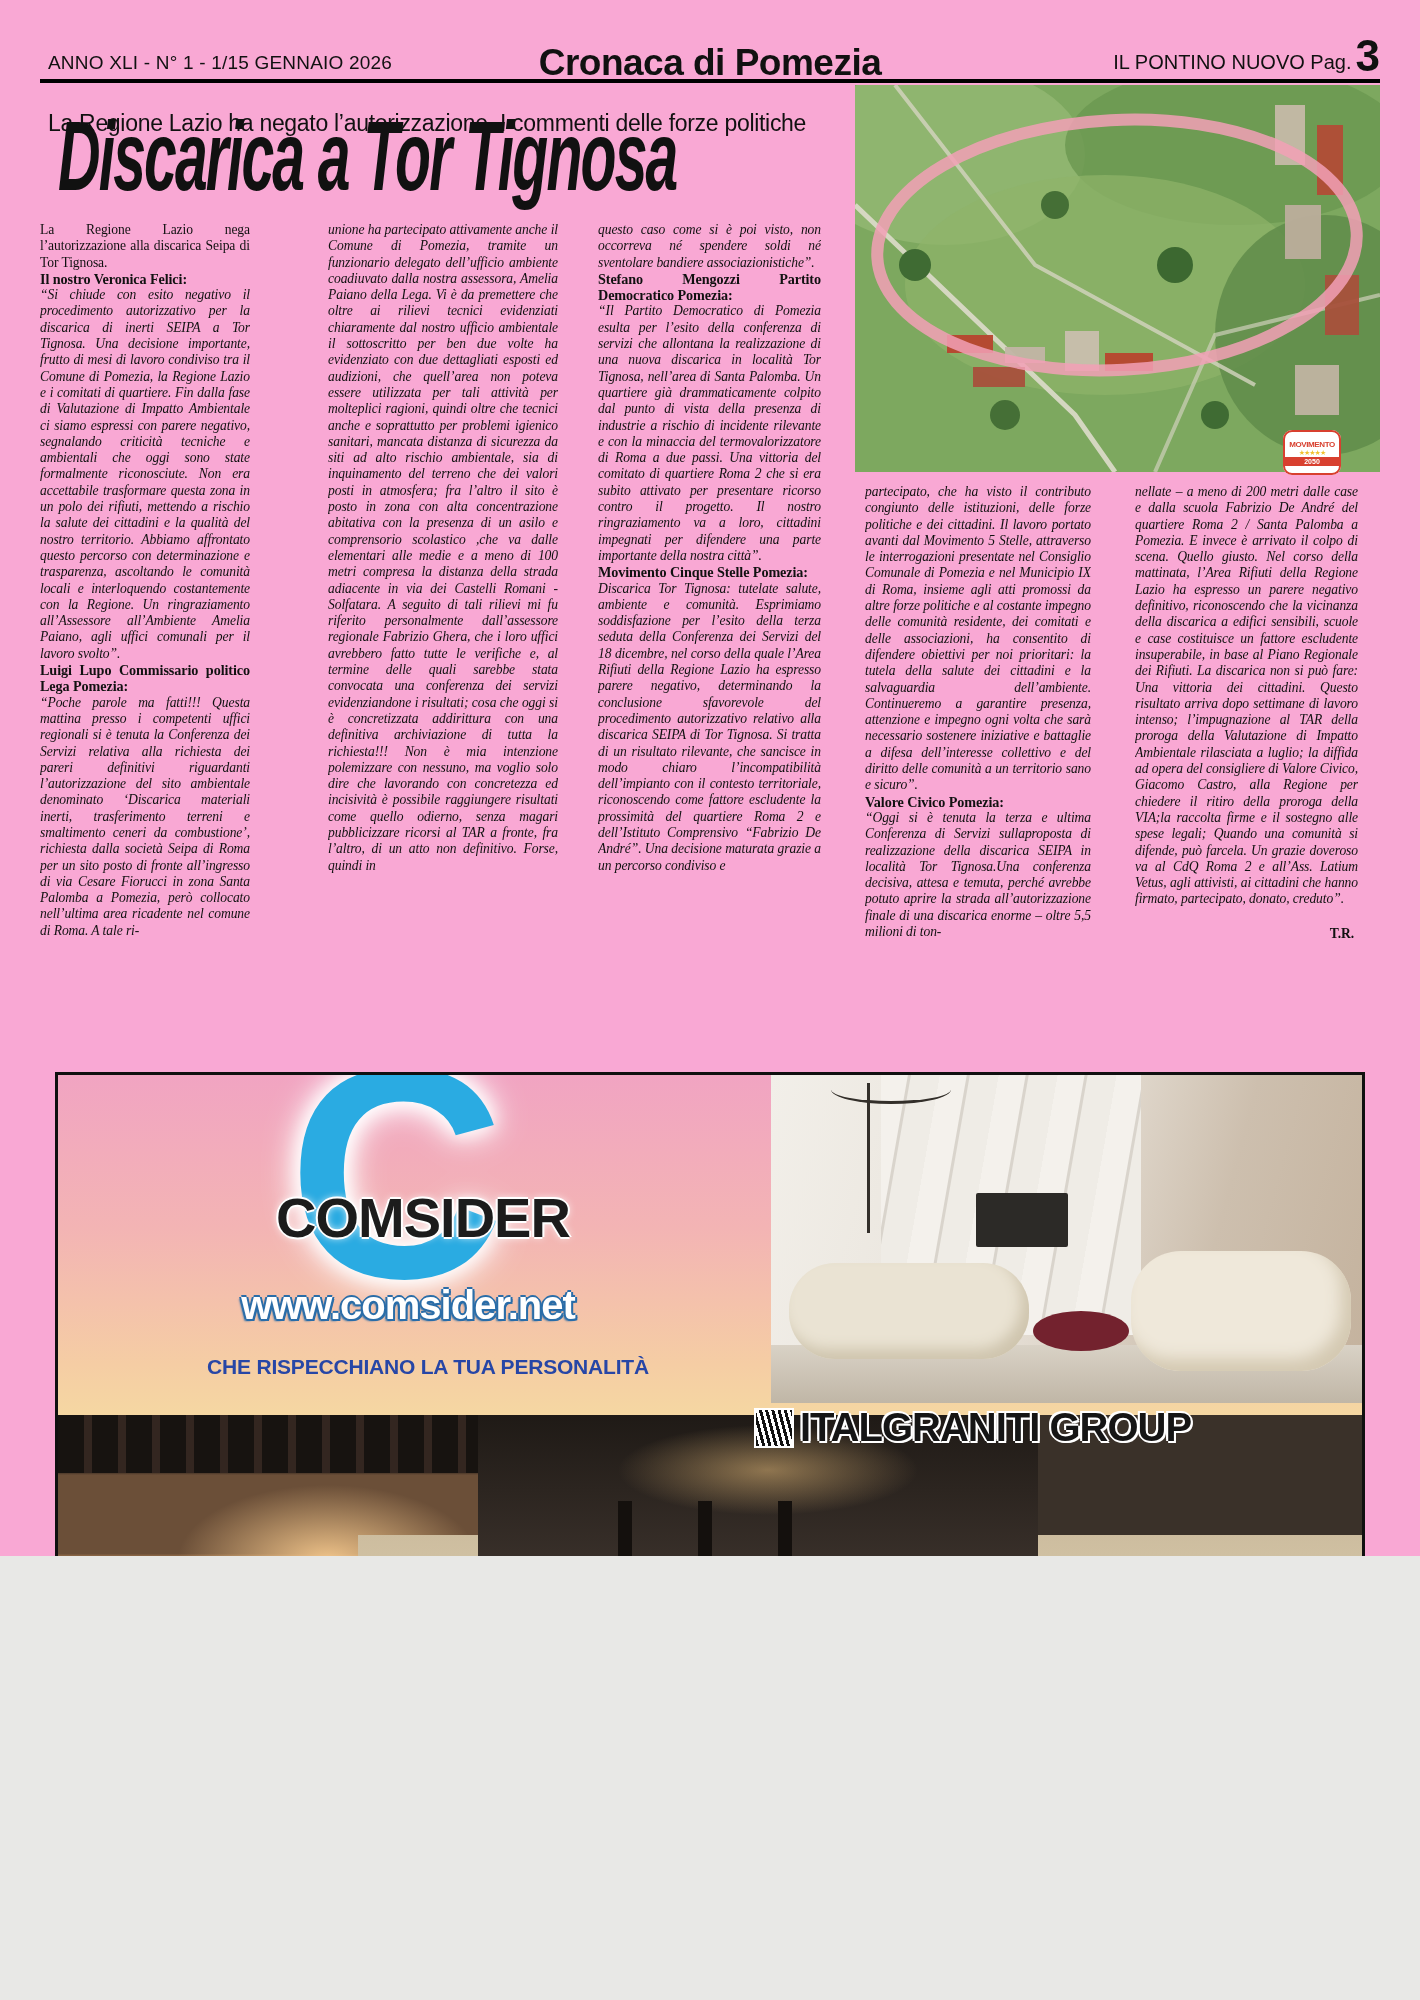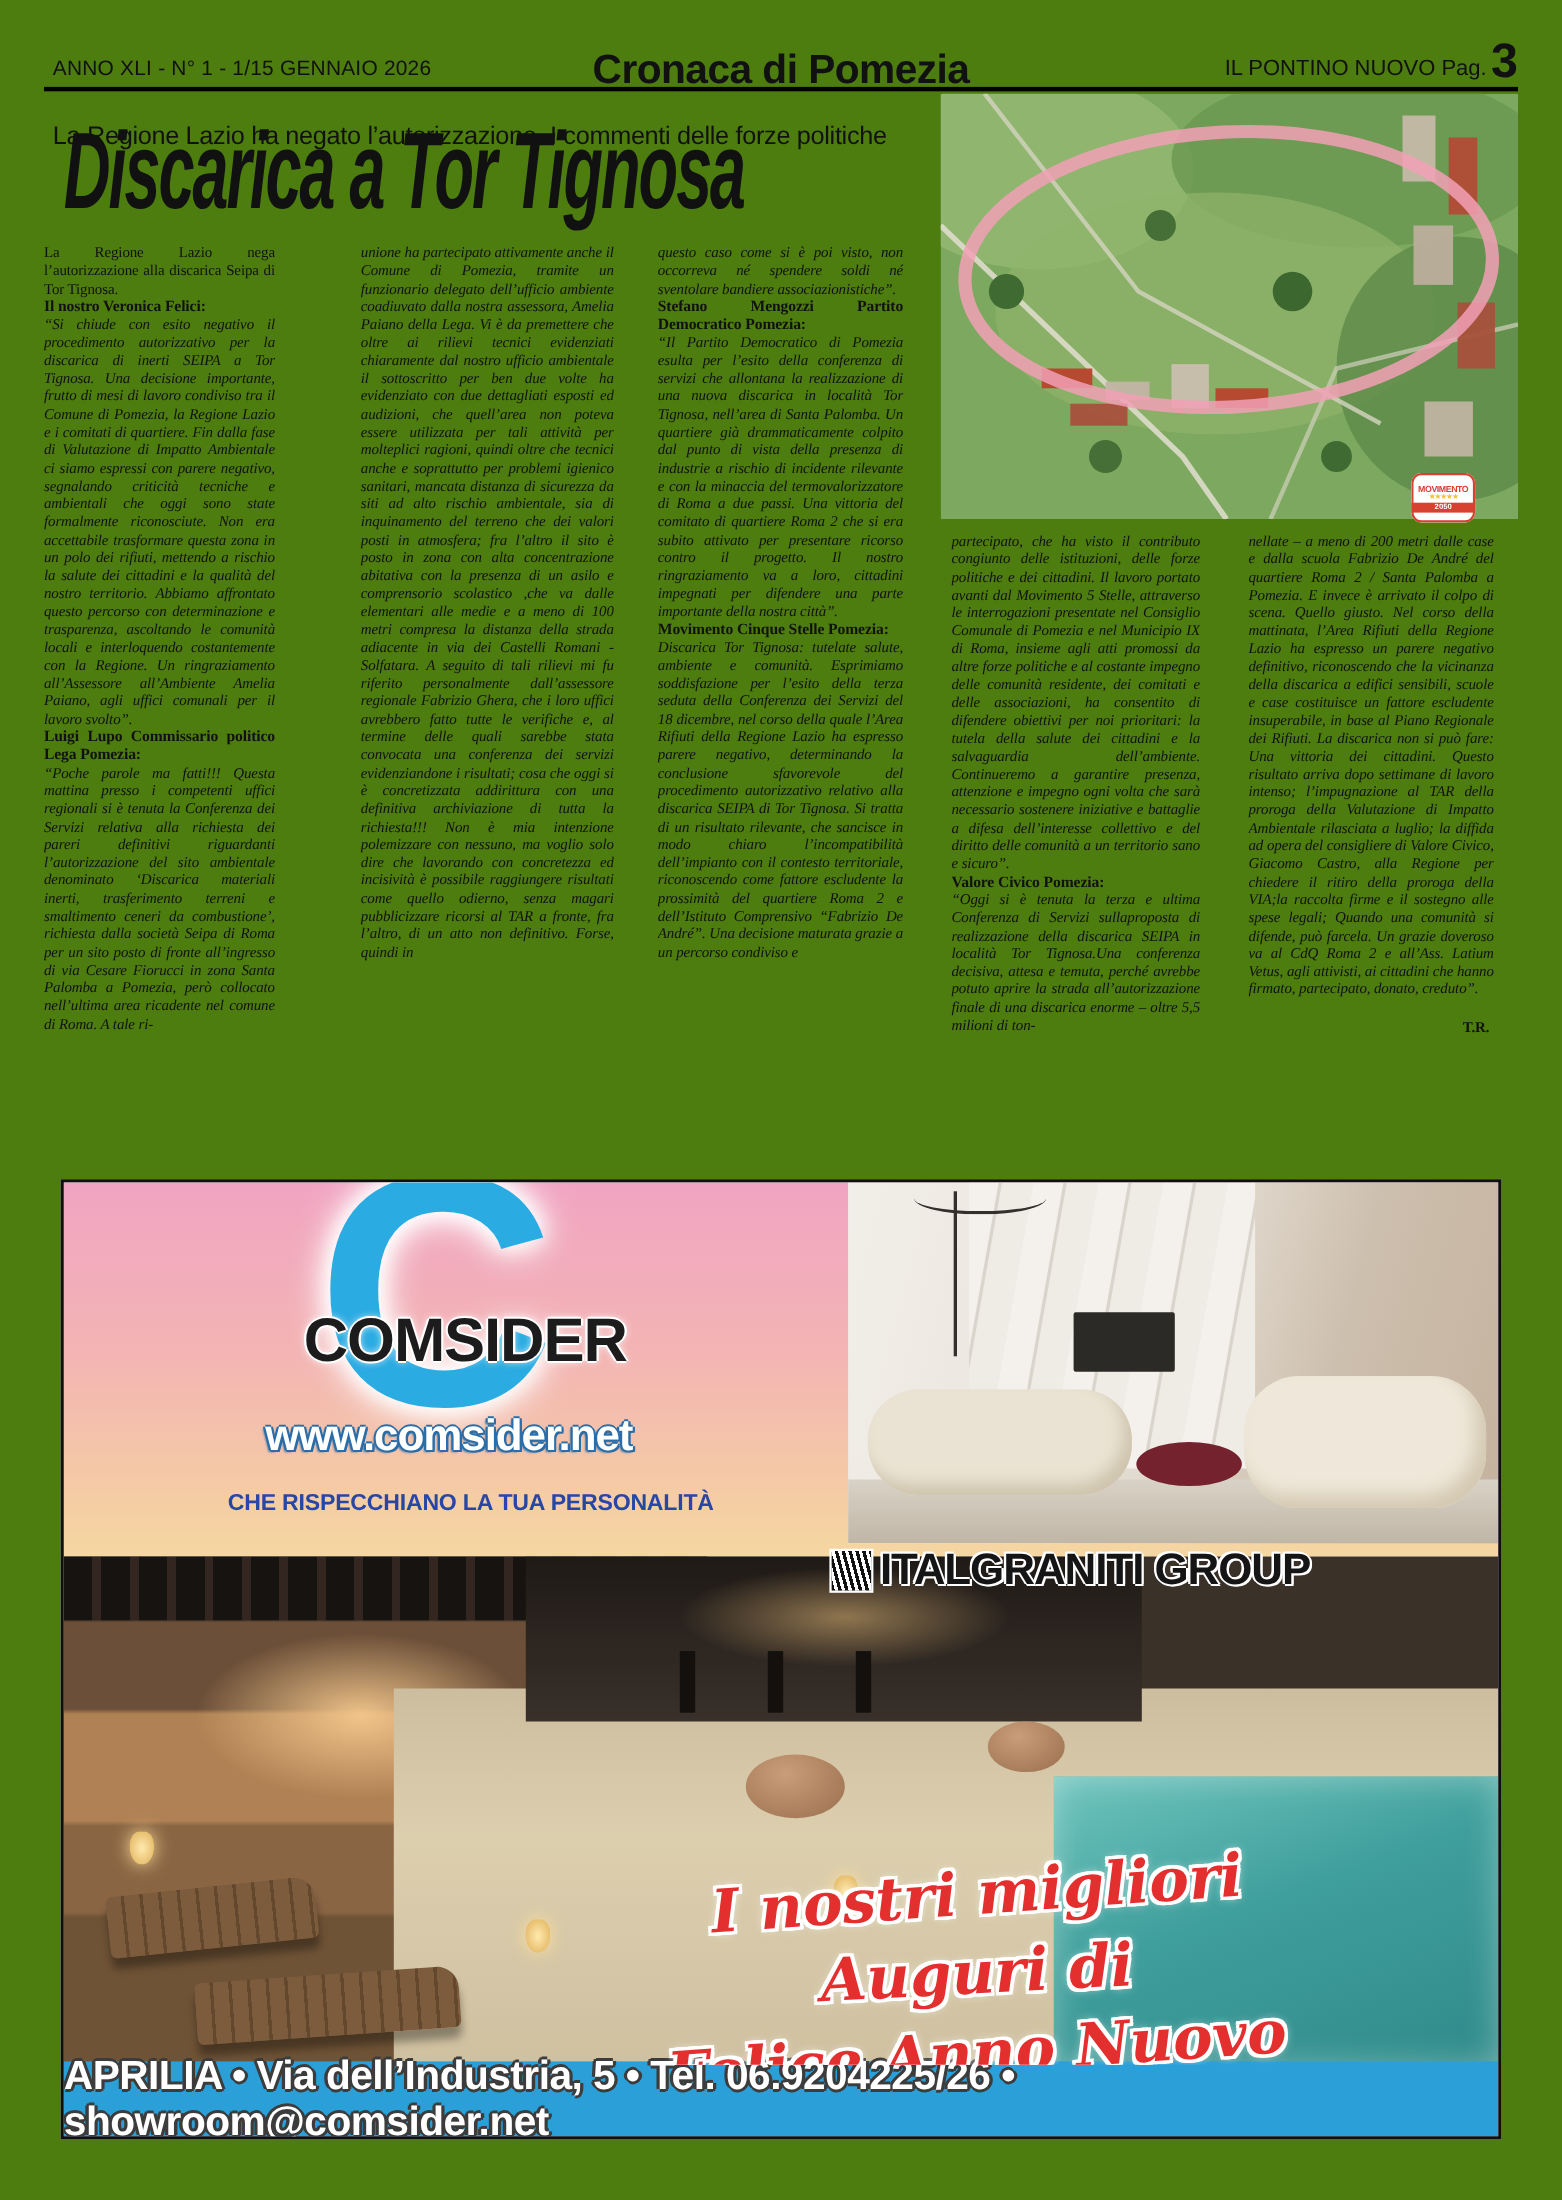--- a/index.html
+++ b/index.html
@@ -1,16 +1,16 @@
 <!DOCTYPE html>
 <html lang="it"><head>
 <meta charset="utf-8">
 <style>
   html,body{margin:0;padding:0;background:#e8e8e6;}
-  #page{position:relative;width:1420px;height:2000px;background:#4d7c0f;margin:0 auto;
+  #page{position:relative;width:1420px;height:1556px;background:#f9a8d4;margin:0 auto;
         font-family:"Liberation Serif",serif;color:#111;overflow:hidden;}
 
   
   .hdr-left{position:absolute;left:48px;top:52px;font:19px "Liberation Sans",sans-serif;letter-spacing:.2px;}
   .hdr-center{position:absolute;left:0;right:0;top:42px;text-align:center;
               font:bold 37px "Liberation Sans",sans-serif;letter-spacing:-.5px;}
   .hdr-right{position:absolute;right:40px;top:38px;font:20px "Liberation Sans",sans-serif;
              display:flex;align-items:flex-end;gap:4px;}
   .hdr-right .pagenum{font:bold 44px "Liberation Sans",sans-serif;line-height:36px;}
   .hdr-rule{position:absolute;left:40px;top:79px;width:1340px;height:4px;background:#000;}

